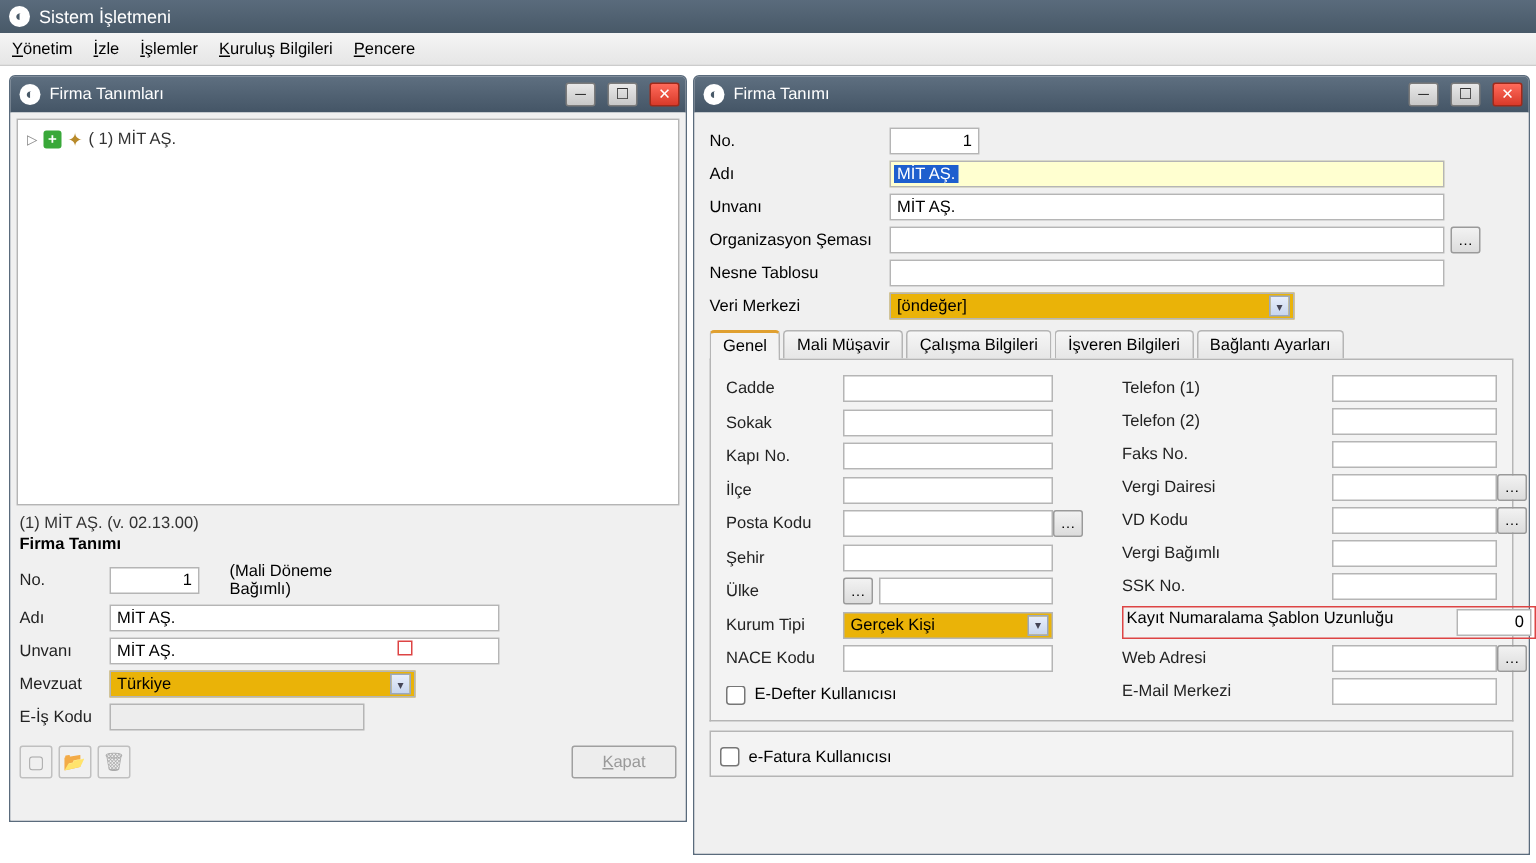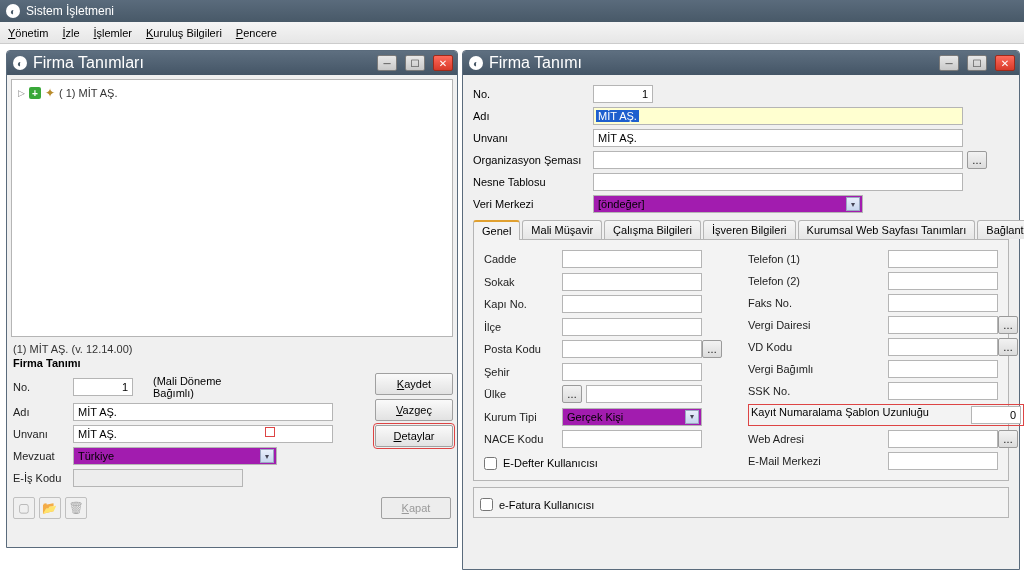--- a/index.html
+++ b/index.html
@@ -62,21 +62,21 @@
     .mdi-titlebar {
       height: 24px;
       background: linear-gradient(#5e6f80,#445566);
       border-radius: 3px 3px 0 0;
       color: #fff;
       display: flex;
       align-items: center;
       padding: 0 4px 0 6px;
       gap: 6px;
     }
-    .mdi-titlebar .t-title { flex: 1; font-size: 16px; }
+    .mdi-titlebar .t-title { flex: 1; font-size: 11px; }
     .mdi-titlebar .winbtn {
       width: 20px; height: 16px;
       background: linear-gradient(#e8e8e8,#c8c8c8);
       border: 1px solid #7a7a7a;
       border-radius: 2px;
       display: flex; align-items: center; justify-content: center;
       font-size: 10px;
       color: #333;
       margin-left: 2px;
       cursor: pointer;
@@ -139,21 +139,21 @@
       background: #fff;
       padding: 0 4px;
       font-family: inherit;
       font-size: 11px;
     }
     .txt.small { width: 60px; text-align: right; }
     .txt.ro { background: #ededed; }
     .select {
       height: 18px;
       border: 1px solid #b5b5b5;
-      background: #a21caf;
+      background: #eab308;
       display: flex; align-items: center; justify-content: space-between;
       padding: 0 2px 0 4px;
     }
     .select .arrow {
       width: 14px; height: 14px;
       border: 1px solid #9aa8c0;
       background: linear-gradient(#e8eefb,#c8d6ee);
       display: flex; align-items: center; justify-content: center;
       font-size: 8px; color: #445;
     }
@@ -306,21 +306,21 @@
     <div class="mdi-body">
       <div class="tree-box">
         <div class="tree-row">
           <span class="tri">▷</span>
           <span class="plus-badge">+</span>
           <span class="wand">✦</span>
           <span>(   1) MİT AŞ.</span>
         </div>
       </div>
 
-      <div class="path-label">(1) MİT AŞ.  (v. 12.14.00)</div>
+      <div class="path-label">(1) MİT AŞ.  (v. 02.13.00)</div>
       <div class="section-title">Firma Tanımı</div>
 
       <div style="display:flex; gap:8px;">
         <div style="flex:1;">
           <div class="form-grid">
             <label>No.</label>
             <div style="display:flex; gap:20px; align-items:center;">
               <input class="txt small" value="1" style="">
               <span>(Mali Döneme Bağımlı)</span>
             </div>
@@ -341,25 +341,20 @@
             <div class="select" style="width:204px;">
               <span>Türkiye</span>
               <span class="arrow">▾</span>
             </div>
             <div></div>
 
             <label>E-İş Kodu</label>
             <input class="txt ro" style="width: 170px;" value="">
             <div></div>
           </div>
-        </div>
-        <div class="btn-col" style="width:78px; margin-top:0;">
-          <button class="btn"><u>K</u><span></span>aydet</button>
-          <button class="btn"><u>V</u>azgeç</button>
-          <button class="btn highlight-red"><u>D</u>etaylar</button>
         </div>
       </div>
 
       <div class="toolbar-bottom">
         <div class="iconbtn">▢</div>
         <div class="iconbtn">📂</div>
         <div class="iconbtn">🗑</div>
         <div style="flex:1;"></div>
         <button class="btn disabled"><u>K</u>apat</button>
       </div>
@@ -403,21 +398,20 @@
           <span>[öndeğer]</span>
           <span class="arrow">▾</span>
         </div>
       </div>
 
       <div class="tabs">
         <div class="tab active">Genel</div>
         <div class="tab">Mali Müşavir</div>
         <div class="tab">Çalışma Bilgileri</div>
         <div class="tab">İşveren Bilgileri</div>
-        <div class="tab">Kurumsal Web Sayfası Tanımları</div>
         <div class="tab">Bağlantı Ayarları</div>
 
       </div>
 
       <div class="tab-content">
         <div class="col left">
           <label>Cadde</label>
             <input class="txt" style="">
             <div></div>
           <label>Sokak</label>

